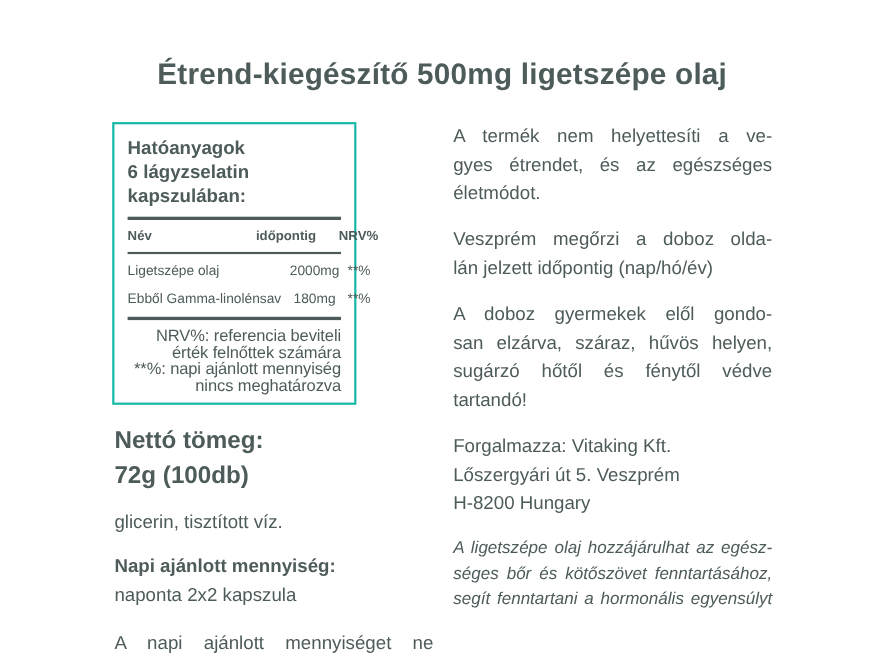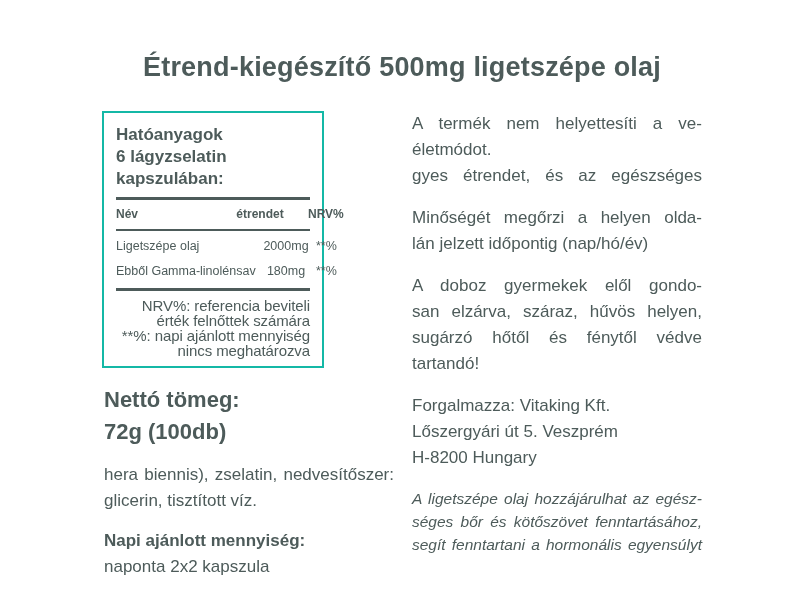--- a/index.html
+++ b/index.html
@@ -66,21 +66,21 @@
     <div class="col-left">
 
       <div class="facts-box">
         <div class="facts-header">
           <span class="tline">Hatóanyagok</span>
           <span class="tline">6 lágyzselatin kapszulában:</span>
         </div>
         <div class="rule thick"></div>
         <div class="facts-cols">
           <span class="c1">Név</span>
-          <span class="c2">étrendet</span>
+          <span class="c2">időpontig</span>
           <span class="c3">NRV%</span>
         </div>
         <div class="rule med"></div>
         <div class="facts-rows">
           <div class="facts-row">
             <span class="c1">Ligetszépe olaj</span>
             <span class="c2">2000mg</span>
             <span class="c3">**%</span>
           </div>
           <div class="facts-row">
@@ -95,46 +95,45 @@
             <span class="tline">**%: napi ajánlott mennyiség nincs meghatározva</span>
           </div>
       </div>
 
       <div class="net-weight">
         <span class="tline">Nettó tömeg:</span>
         <span class="tline">72g (100db)</span>
       </div>
 
       <div class="para">
-        <span class="tline fill">hera biennis), zselatin, nedvesítőszer:</span>
         <span class="tline">glicerin, tisztított víz.</span>
       </div>
 
       <div class="para">
         <span class="tline section-heading">Napi ajánlott mennyiség:</span>
         <span class="tline">naponta 2x2 kapszula</span>
       </div>
 
       <div class="para" style="margin-top:18px;">
           <span class="tline fill">A napi ajánlott mennyiséget ne</span>
           <span class="tline">lépje túl!</span>
         </div>
 
     </div>
 
     <div class="col-right">
 
       <div class="para">
           <span class="tline fill">A termék nem helyettesíti a ve-</span>
+          <span class="tline fill">gyes étrendet, és az egészséges</span>
           <span class="tline">életmódot.</span>
-          <span class="tline fill">gyes étrendet, és az egészséges</span>
         </div>
 
       <div class="para">
-          <span class="tline fill">Minőségét megőrzi a helyen olda-</span>
+          <span class="tline fill">Veszprém megőrzi a doboz olda-</span>
           <span class="tline">lán jelzett időpontig (nap/hó/év)</span>
         </div>
 
       <div class="para">
           <span class="tline fill">A doboz gyermekek elől gondo-</span>
           <span class="tline fill">san elzárva, száraz, hűvös helyen,</span>
           <span class="tline fill">sugárzó hőtől és fénytől védve</span>
           <span class="tline">tartandó!</span>
         </div>
 

